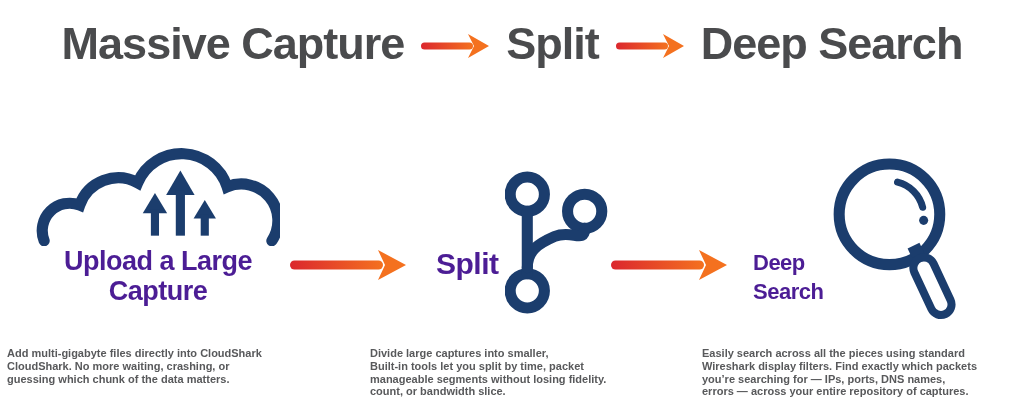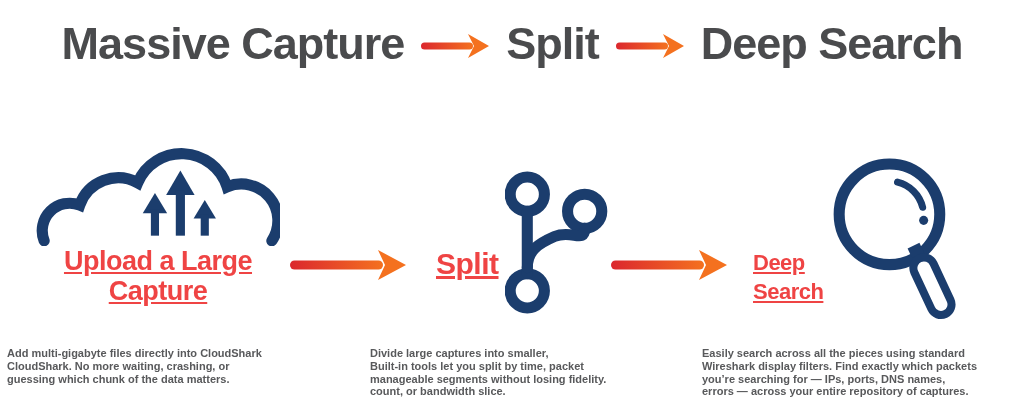--- a/index.html
+++ b/index.html
@@ -17,21 +17,21 @@
     display:flex; justify-content:center; align-items:center; gap:17px;
   }
   .header-step {
     font-size:45px; font-weight:bold; color:#4A4B4D; letter-spacing:-1px;
     white-space:nowrap;
   }
   .arrow-sm { width:68px; height:30px; flex:0 0 auto; margin-top:3px; }
   
   .icon-abs { position:absolute; }
   .step-label {
-    position:absolute; font-weight:bold; color:#ef4444; letter-spacing:-0.5px;text-decoration:underline;
+    position:absolute; font-weight:bold; color:#4c1d95; letter-spacing:-0.5px;
   }
   .label-upload { left:36px; top:246px; width:244px; text-align:center;
     font-size:27px; line-height:30px; }
   .label-split  { left:436px; top:247px; font-size:30px; }
   .label-deep   { left:753px; top:248px; font-size:22px; line-height:29px; text-align:left; }
   .arrow-lg { position:absolute; width:116px; height:34px; }
   .arrow-lg.a1 { left:290px; top:248px; }
   .arrow-lg.a2 { left:611px; top:248px; }
   
   .desc {

